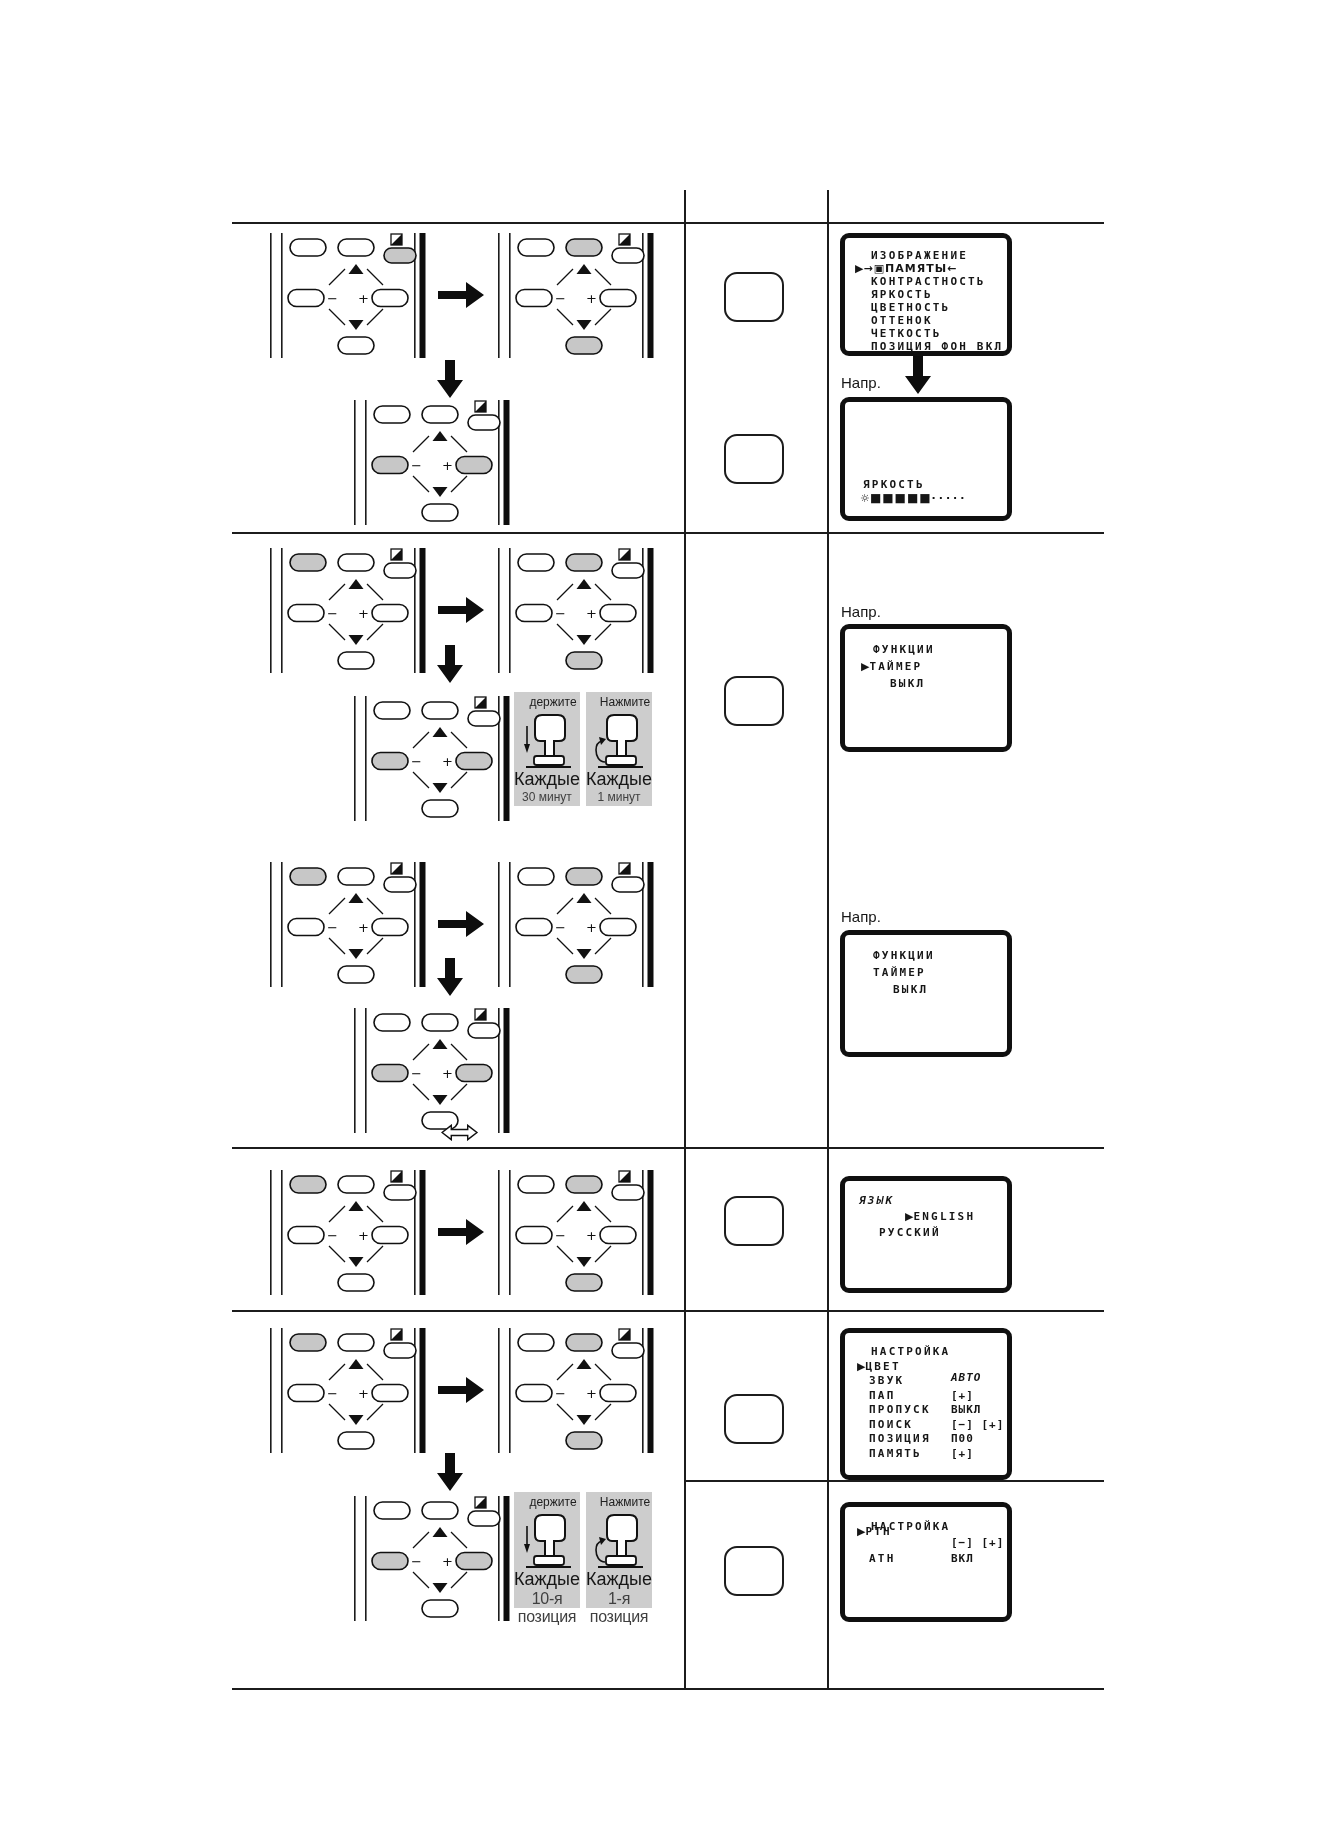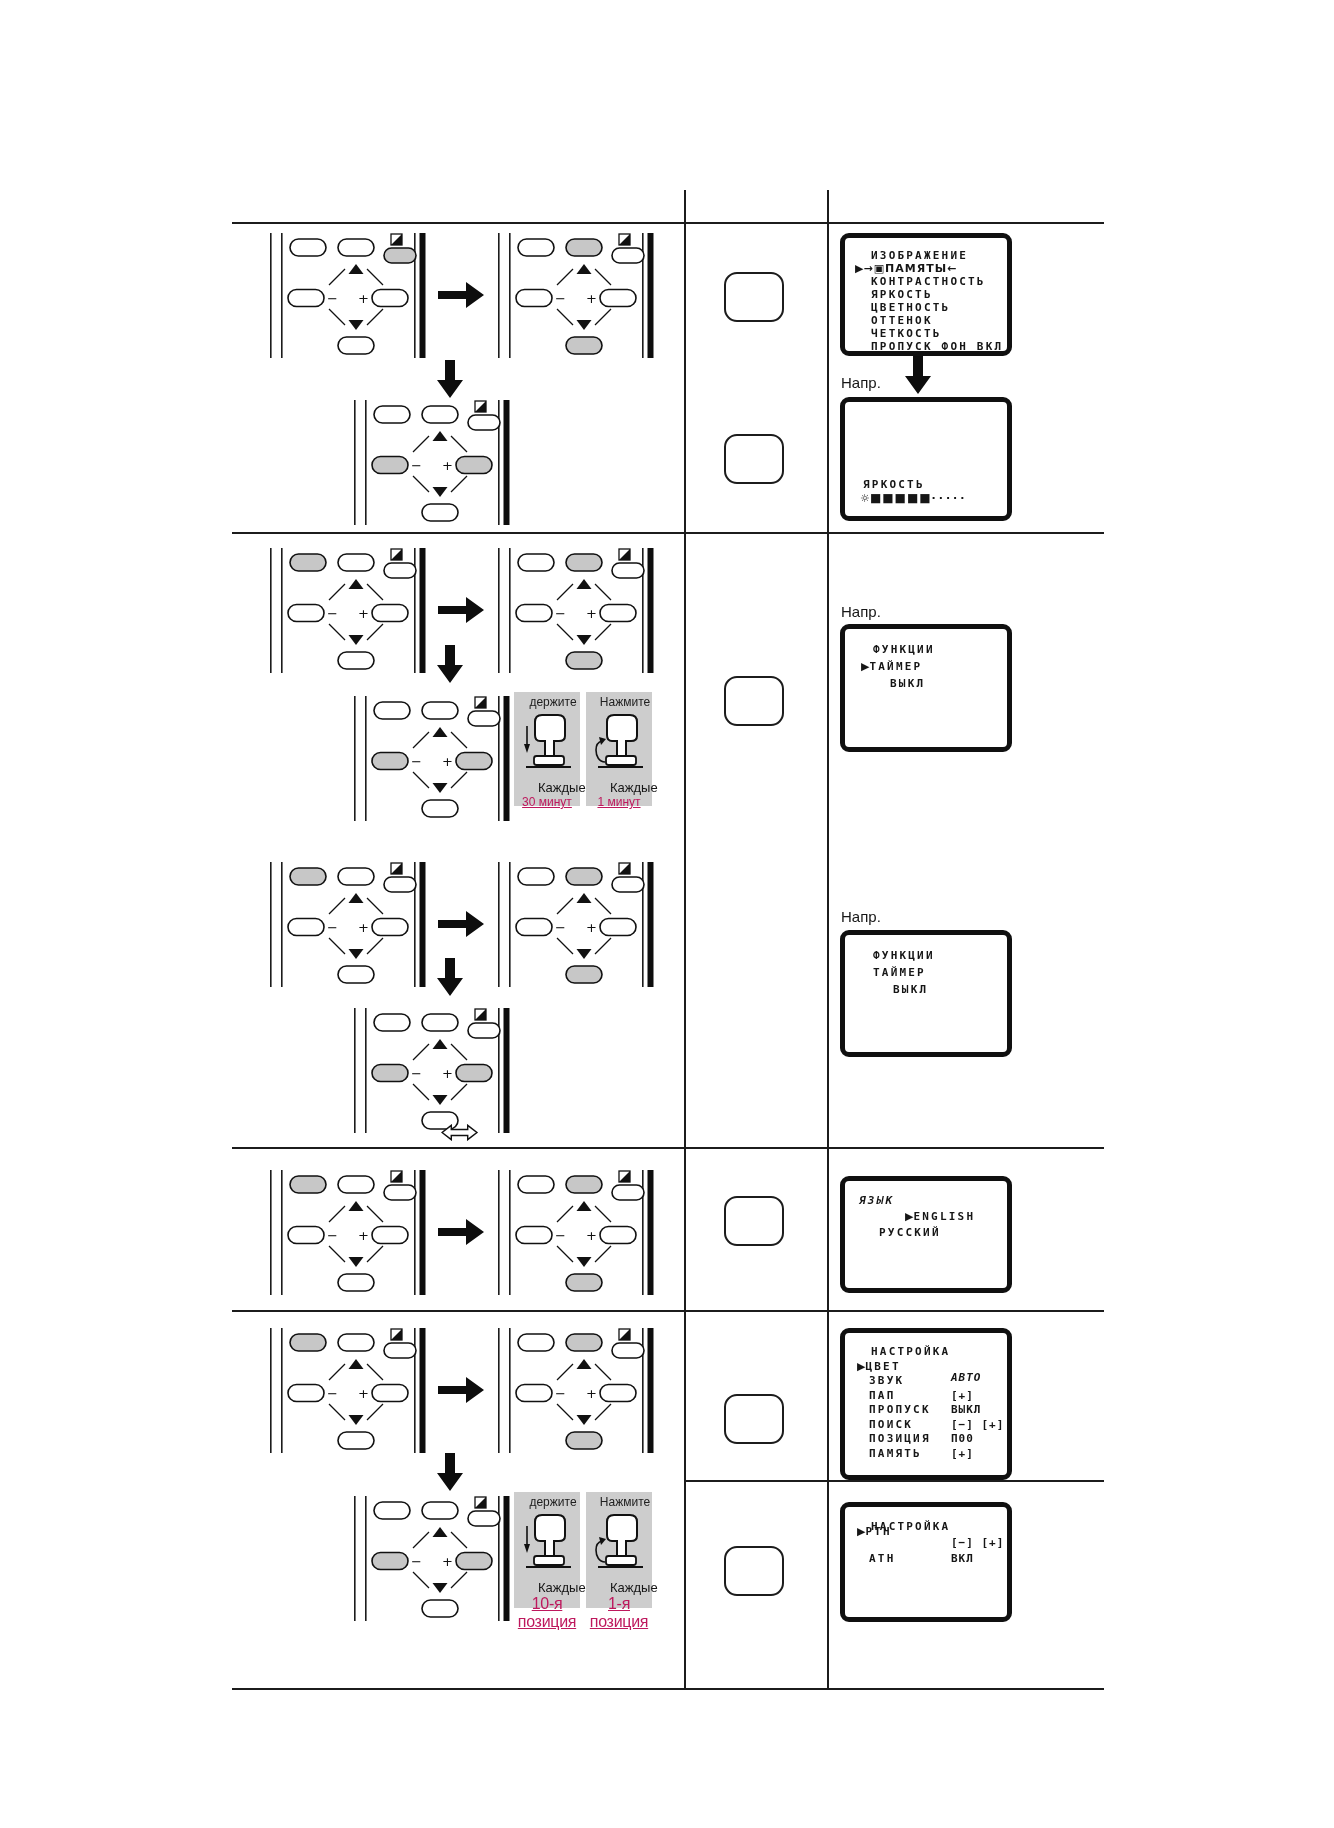--- a/index.html
+++ b/index.html
@@ -20,22 +20,22 @@
   .scr{position:absolute;width:172px;background:#fff;border:5px solid #101010;border-radius:9px;box-sizing:border-box;}
   .scr .ln{position:absolute;white-space:nowrap;font-family:"DejaVu Sans Mono","Liberation Mono",monospace;
            font-weight:bold;font-size:11px;letter-spacing:2.2px;color:#161616;}
   .scr .cur{letter-spacing:0;font-family:"DejaVu Sans",sans-serif;}
   .scr .val{letter-spacing:1px;}
   .glyph{font-family:"DejaVu Sans",sans-serif;}
   .ex{position:absolute;font-size:15px;color:#161616;}
   
   .ibox{position:absolute;width:66px;background:#cdcdcd;text-align:center;box-sizing:border-box;padding-top:3px;}
   .ibox .t{font-size:12px;color:#202020;margin-left:12px;}
-  .ibox .c1{font-size:13px;color:#161616;margin-top:12px;padding-left:24px;}
-  .ibox .c2{font-size:12px;color:#be185d;text-decoration:underline;}
+  .ibox .c1{font-size:18px;color:#161616;margin-top:1px;}
+  .ibox .c2{font-size:12px;color:#404040;}
   .ibox .c2.small{font-size:16px;letter-spacing:-0.3px;}
   .ibox svg{display:block;margin:1px auto 0 auto;}
   .arrow{position:absolute;}
 </style>
 </head>
 <body>
 
 <div id="canvas">
 
   <svg width="0" height="0" style="position:absolute" aria-hidden="true">
@@ -108,21 +108,21 @@
   <div class="blank-key" style="left:724px;top:434px;"></div>
 
   <div class="scr" style="left:840px;top:233px;height:123px;">
     <span class="ln" style="left:26px;top:11px;">ИЗОБРАЖЕНИЕ</span>
     <span class="ln" style="left:10px;top:24px;"><span class="cur">▶</span><span class="glyph" style="letter-spacing:1px;">→▣ПАМЯТЫ←</span></span>
     <span class="ln" style="left:26px;top:37px;">КОНТРАСТНОСТЬ</span>
     <span class="ln" style="left:26px;top:50px;">ЯРКОСТЬ</span>
     <span class="ln" style="left:26px;top:63px;">ЦВЕТНОСТЬ</span>
     <span class="ln" style="left:26px;top:76px;">ОТТЕНОК</span>
     <span class="ln" style="left:26px;top:89px;">ЧЕТКОСТЬ</span>
-    <span class="ln" style="left:26px;top:102px;">ПРОПУСК ФОН ВКЛ</span>
+    <span class="ln" style="left:26px;top:102px;">ПОЗИЦИЯ ФОН ВКЛ</span>
   </div>
 
   <span class="ex" style="left:841px;top:374px;">Напр.</span>
   <svg class="arrow" style="left:905px;top:356px;" width="26" height="38">
       <use href="#sym-arrow-down"></use>
     </svg>
 
   <div class="scr" style="left:840px;top:397px;height:124px;">
     <span class="ln" style="left:18px;top:76px;">ЯРКОСТЬ</span>
     <span class="ln" style="left:15px;top:89px;">

